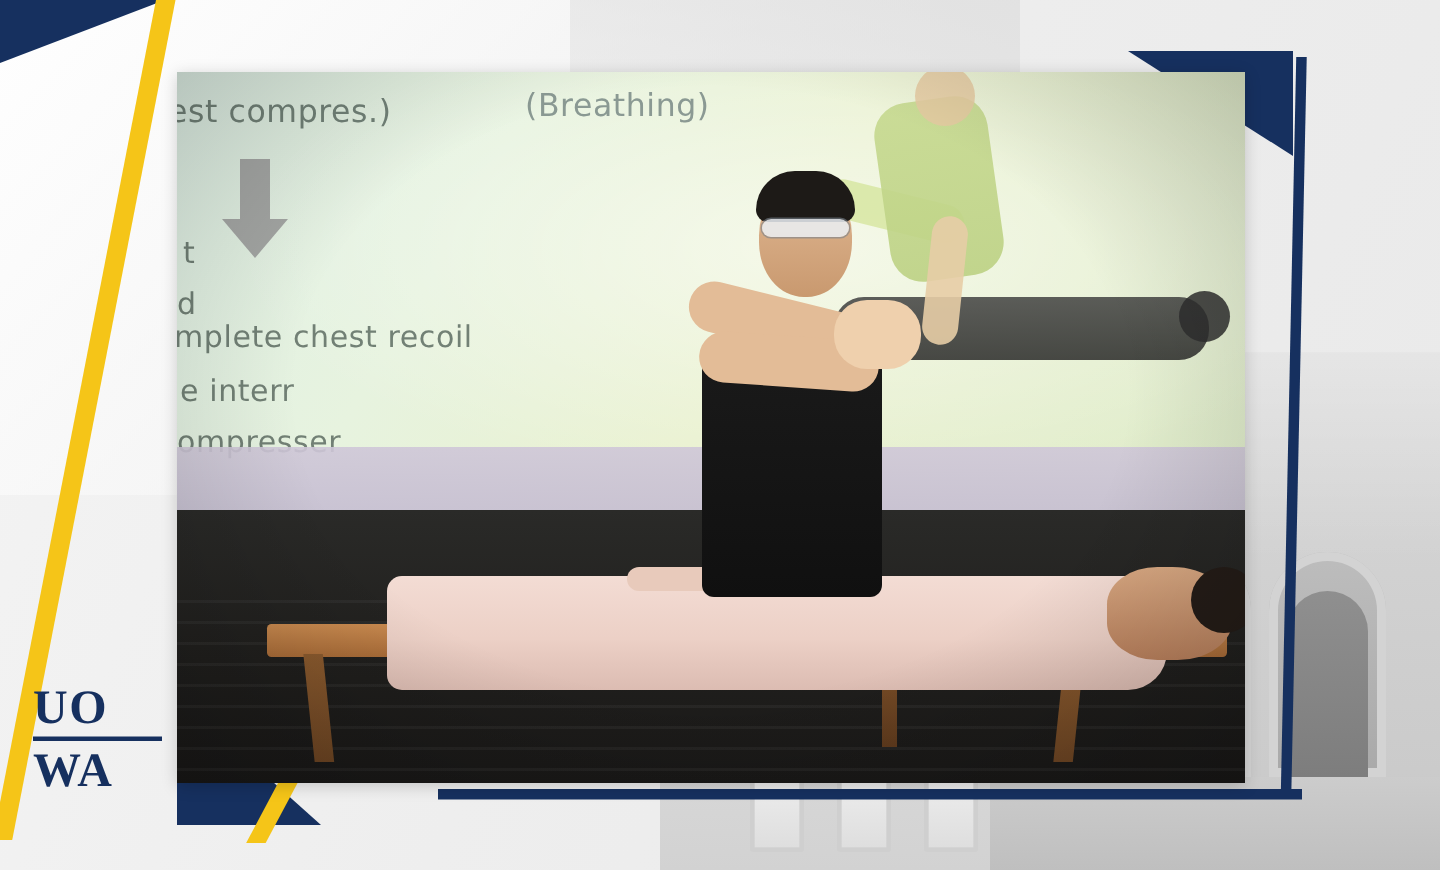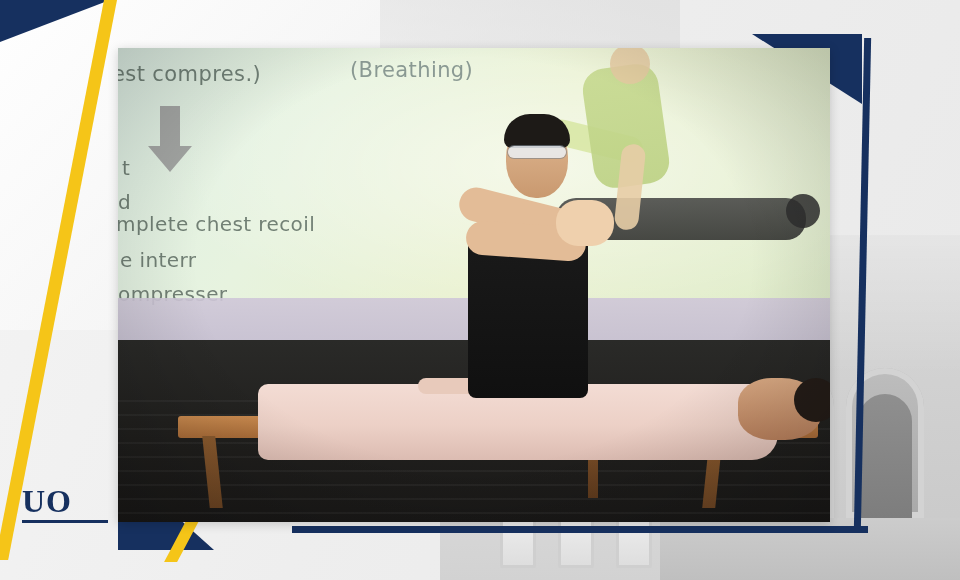--- a/index.html
+++ b/index.html
@@ -546,15 +546,16 @@
       <div class="inst-hair"></div>
       <div class="inst-glasses"></div>
 
       <div class="photo-vignette"></div>
     </div>
   </div>
 
   <div class="logo">
     <div class="row">UO</div>
     <div class="rule"></div>
+    <div class="row">WA</div>
   </div>
 
 </div>
 
 </body></html>

